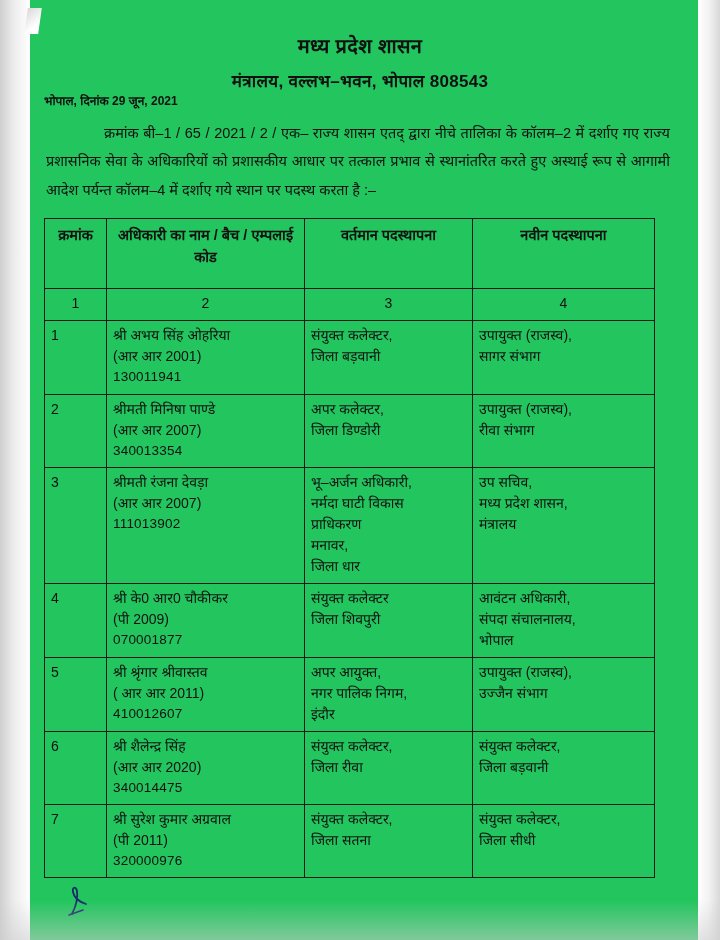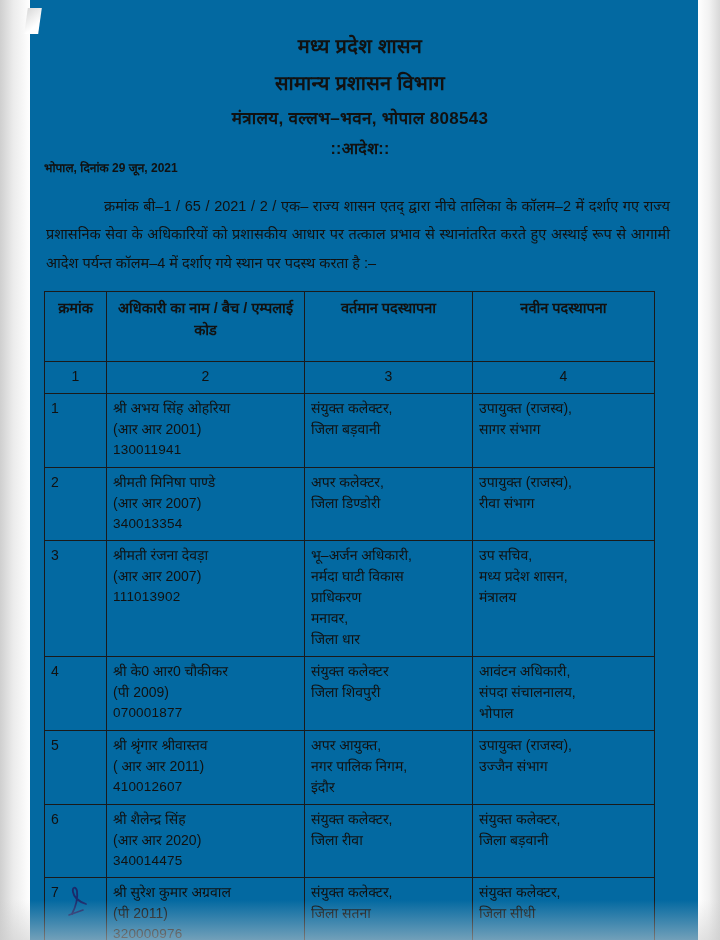--- a/index.html
+++ b/index.html
@@ -9,21 +9,21 @@
   body {
     width: 720px;
     height: 940px;
     background: #bdbdbd;
     font-family: "Liberation Sans", sans-serif;
   }
   .page {
     position: relative;
     width: 720px;
     height: 940px;
-    background: #0369a1;
+    background: #22c55e;
     overflow: hidden;
     box-sizing: border-box;
   }
   
   .scan-shade-left {
     position: absolute;
     left: 0; top: 0;
     width: 30px; height: 940px;
     background: linear-gradient(to right, #cfcfcf 0%, #ececec 45%, #ffffff 100%);
     pointer-events: none;
@@ -57,21 +57,21 @@
   .hdr-l1 { font-size: 20px; margin-top: 14px; }
   .hdr-l2 { font-size: 20px; margin-top: 10px; }
   .hdr-l3 { font-size: 17px; margin-top: 10px; font-weight: 700; }
   .hdr-l4 { font-size: 16px; margin-top: 8px; font-weight: 700; }
   .datLine {
     font-size: 12px;
     font-weight: 700;
     padding-right: 34px;
   }
   .body-para {
-    margin-top: 16px;
+    margin-top: 10px;
     font-size: 14.5px;
     line-height: 1.95;
     text-align: justify;
     padding-left: 2px;
     padding-right: 6px;
   }
   .body-para .indent { display: inline-block; width: 58px; }
 
   table.main {
     margin-top: 14px;
@@ -135,23 +135,21 @@
 <body>
 
 <div class="page">
   <div class="scan-shade-left"></div>
   <div class="scan-shade-right"></div>
   <div class="corner-fold"></div>
 
   <div class="doc">
 
     <div class="hdr hdr-l1">मध्य प्रदेश शासन</div>
-    <div class="hdr hdr-l2">सामान्य प्रशासन विभाग</div>
     <div class="hdr hdr-l3">मंत्रालय, वल्लभ–भवन, भोपाल 808543</div>
-    <div class="hdr hdr-l4">::आदेश::</div>
 
     <div class="datLine">भोपाल, दिनांक 29 जून, 2021</div>
 
     <div class="body-para">
       <span class="indent"></span><span>क्रमांक बी–1 / 65 / 2021 / 2 / एक–</span> <span>राज्य शासन एतद् द्वारा नीचे तालिका के कॉलम–2 में दर्शाए गए राज्य प्रशासनिक सेवा के अधिकारियों को प्रशासकीय आधार पर तत्काल प्रभाव से स्थानांतरित करते हुए अस्थाई रूप से आगामी आदेश पर्यन्त कॉलम–4 में दर्शाए गये स्थान पर पदस्थ करता है :–</span>
     </div>
 
     <table class="main">
       <colgroup>
         <col class="c1">

